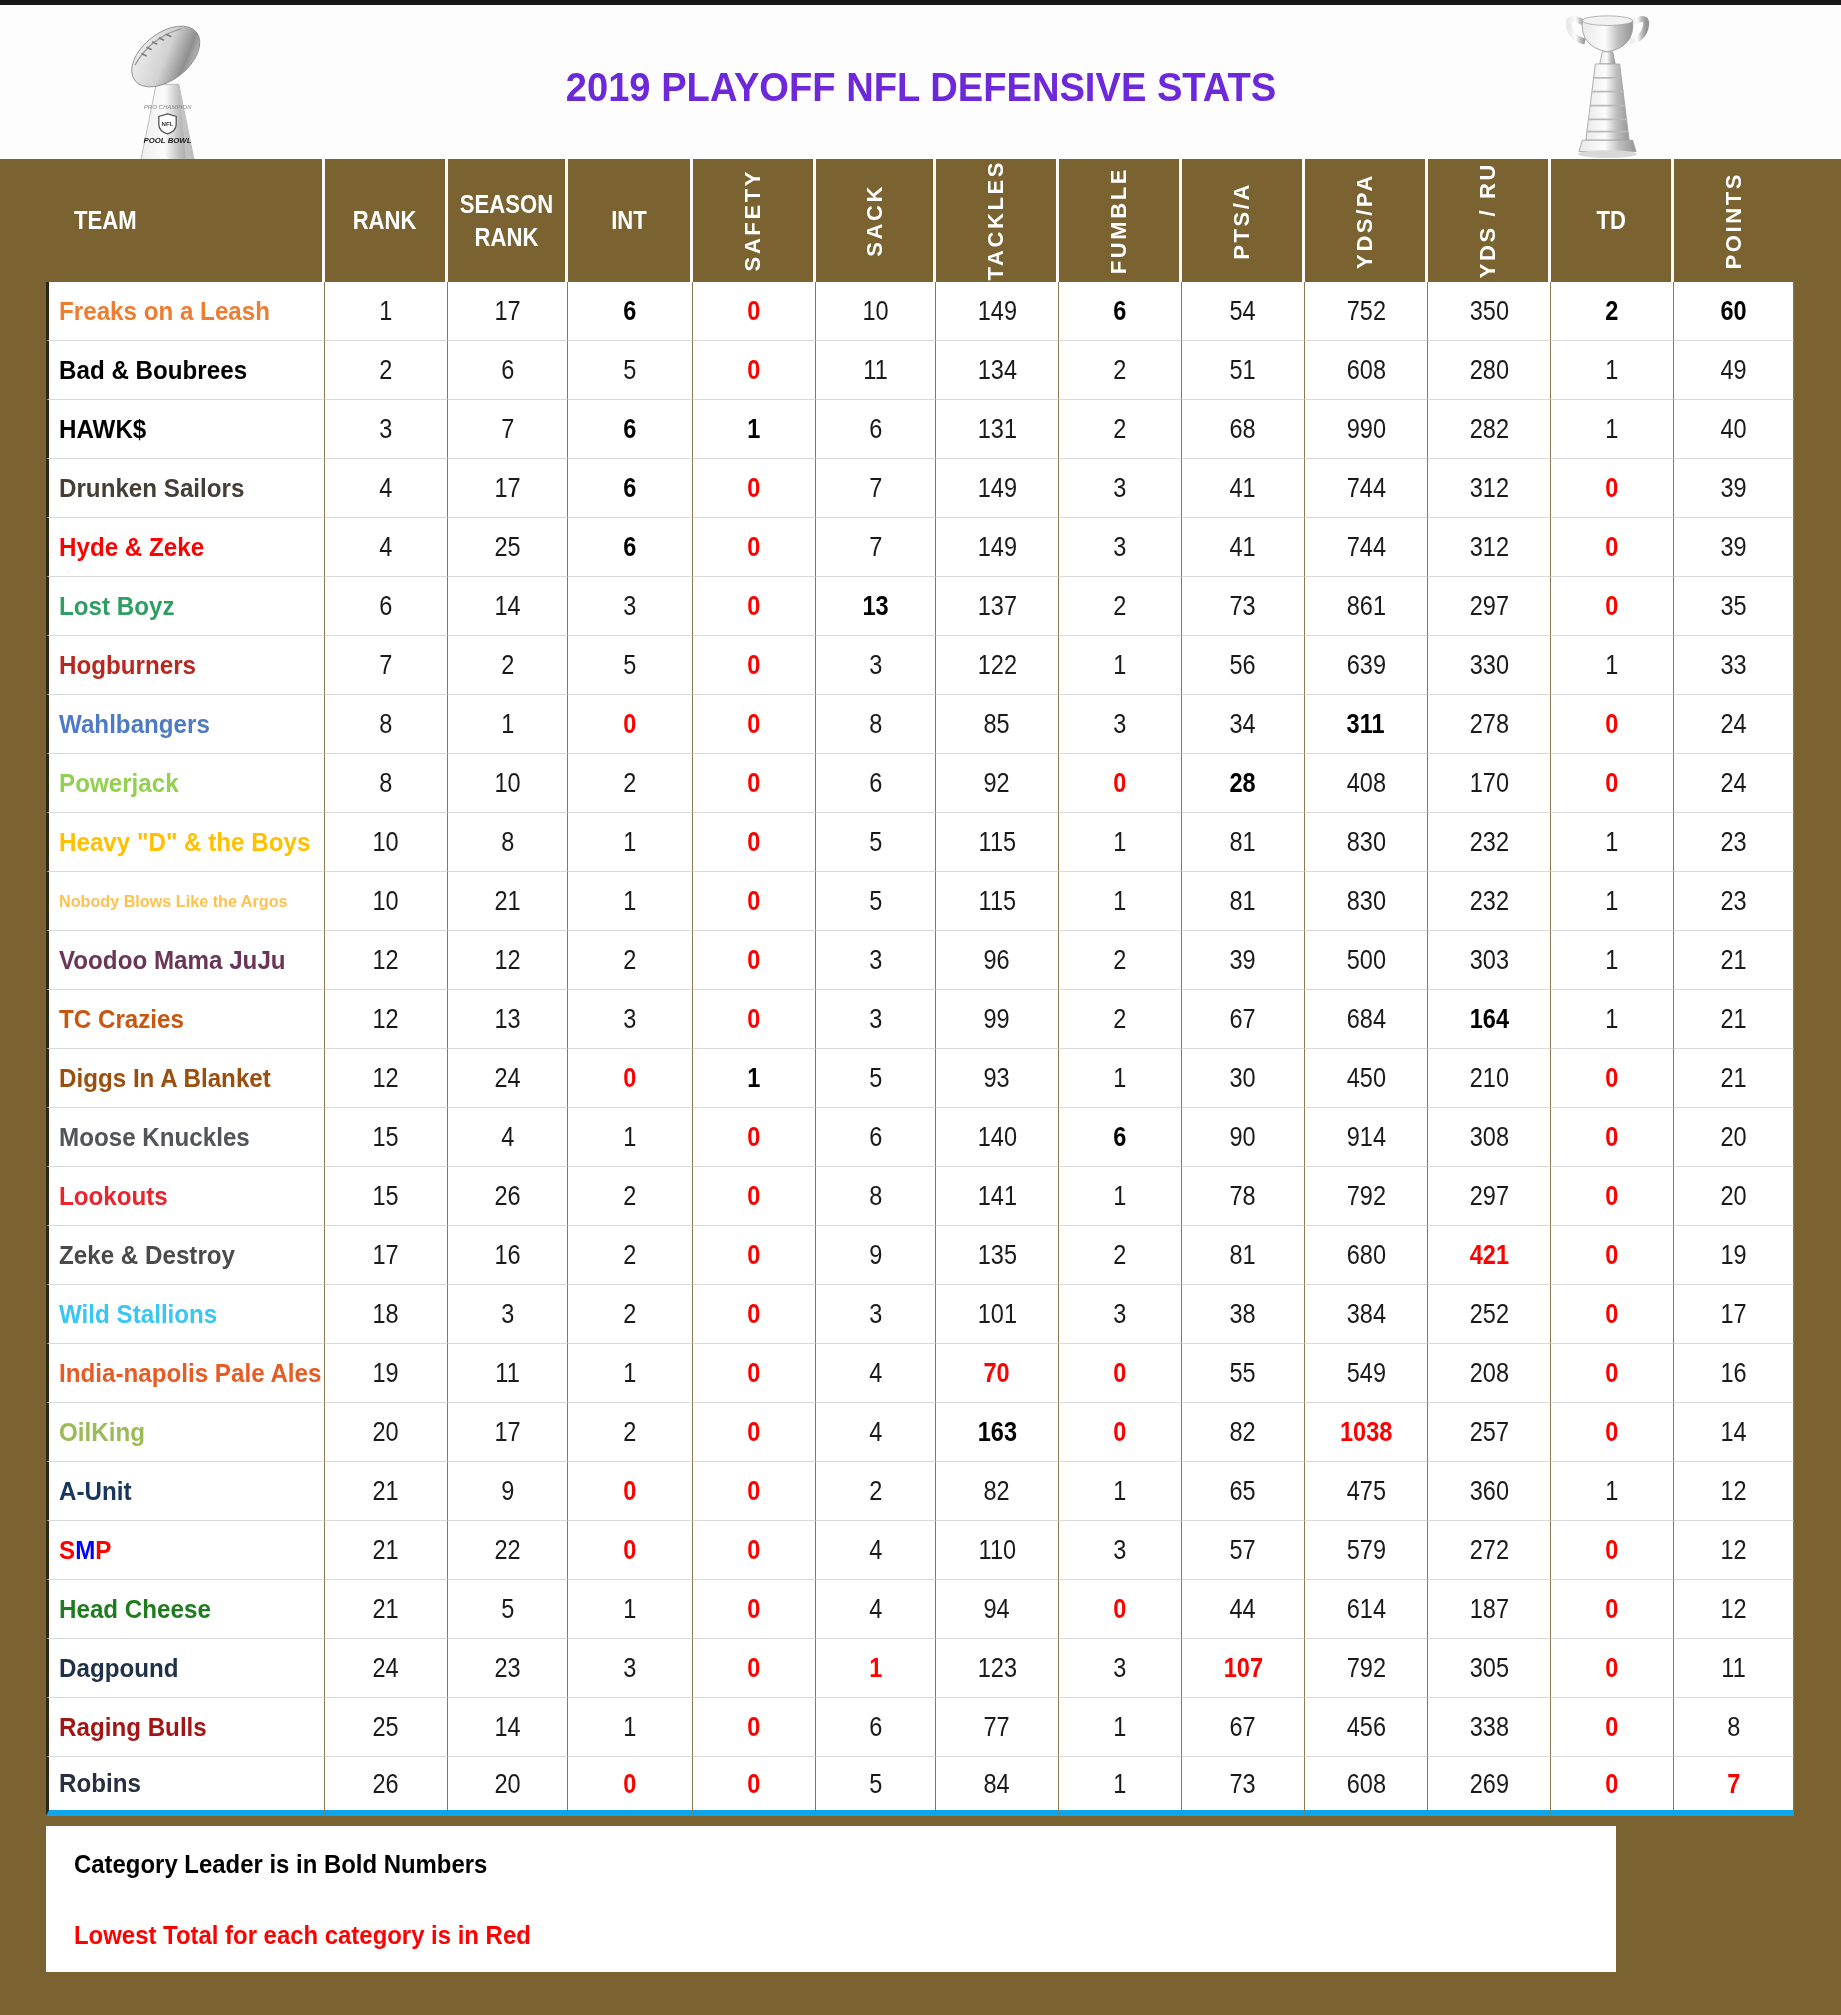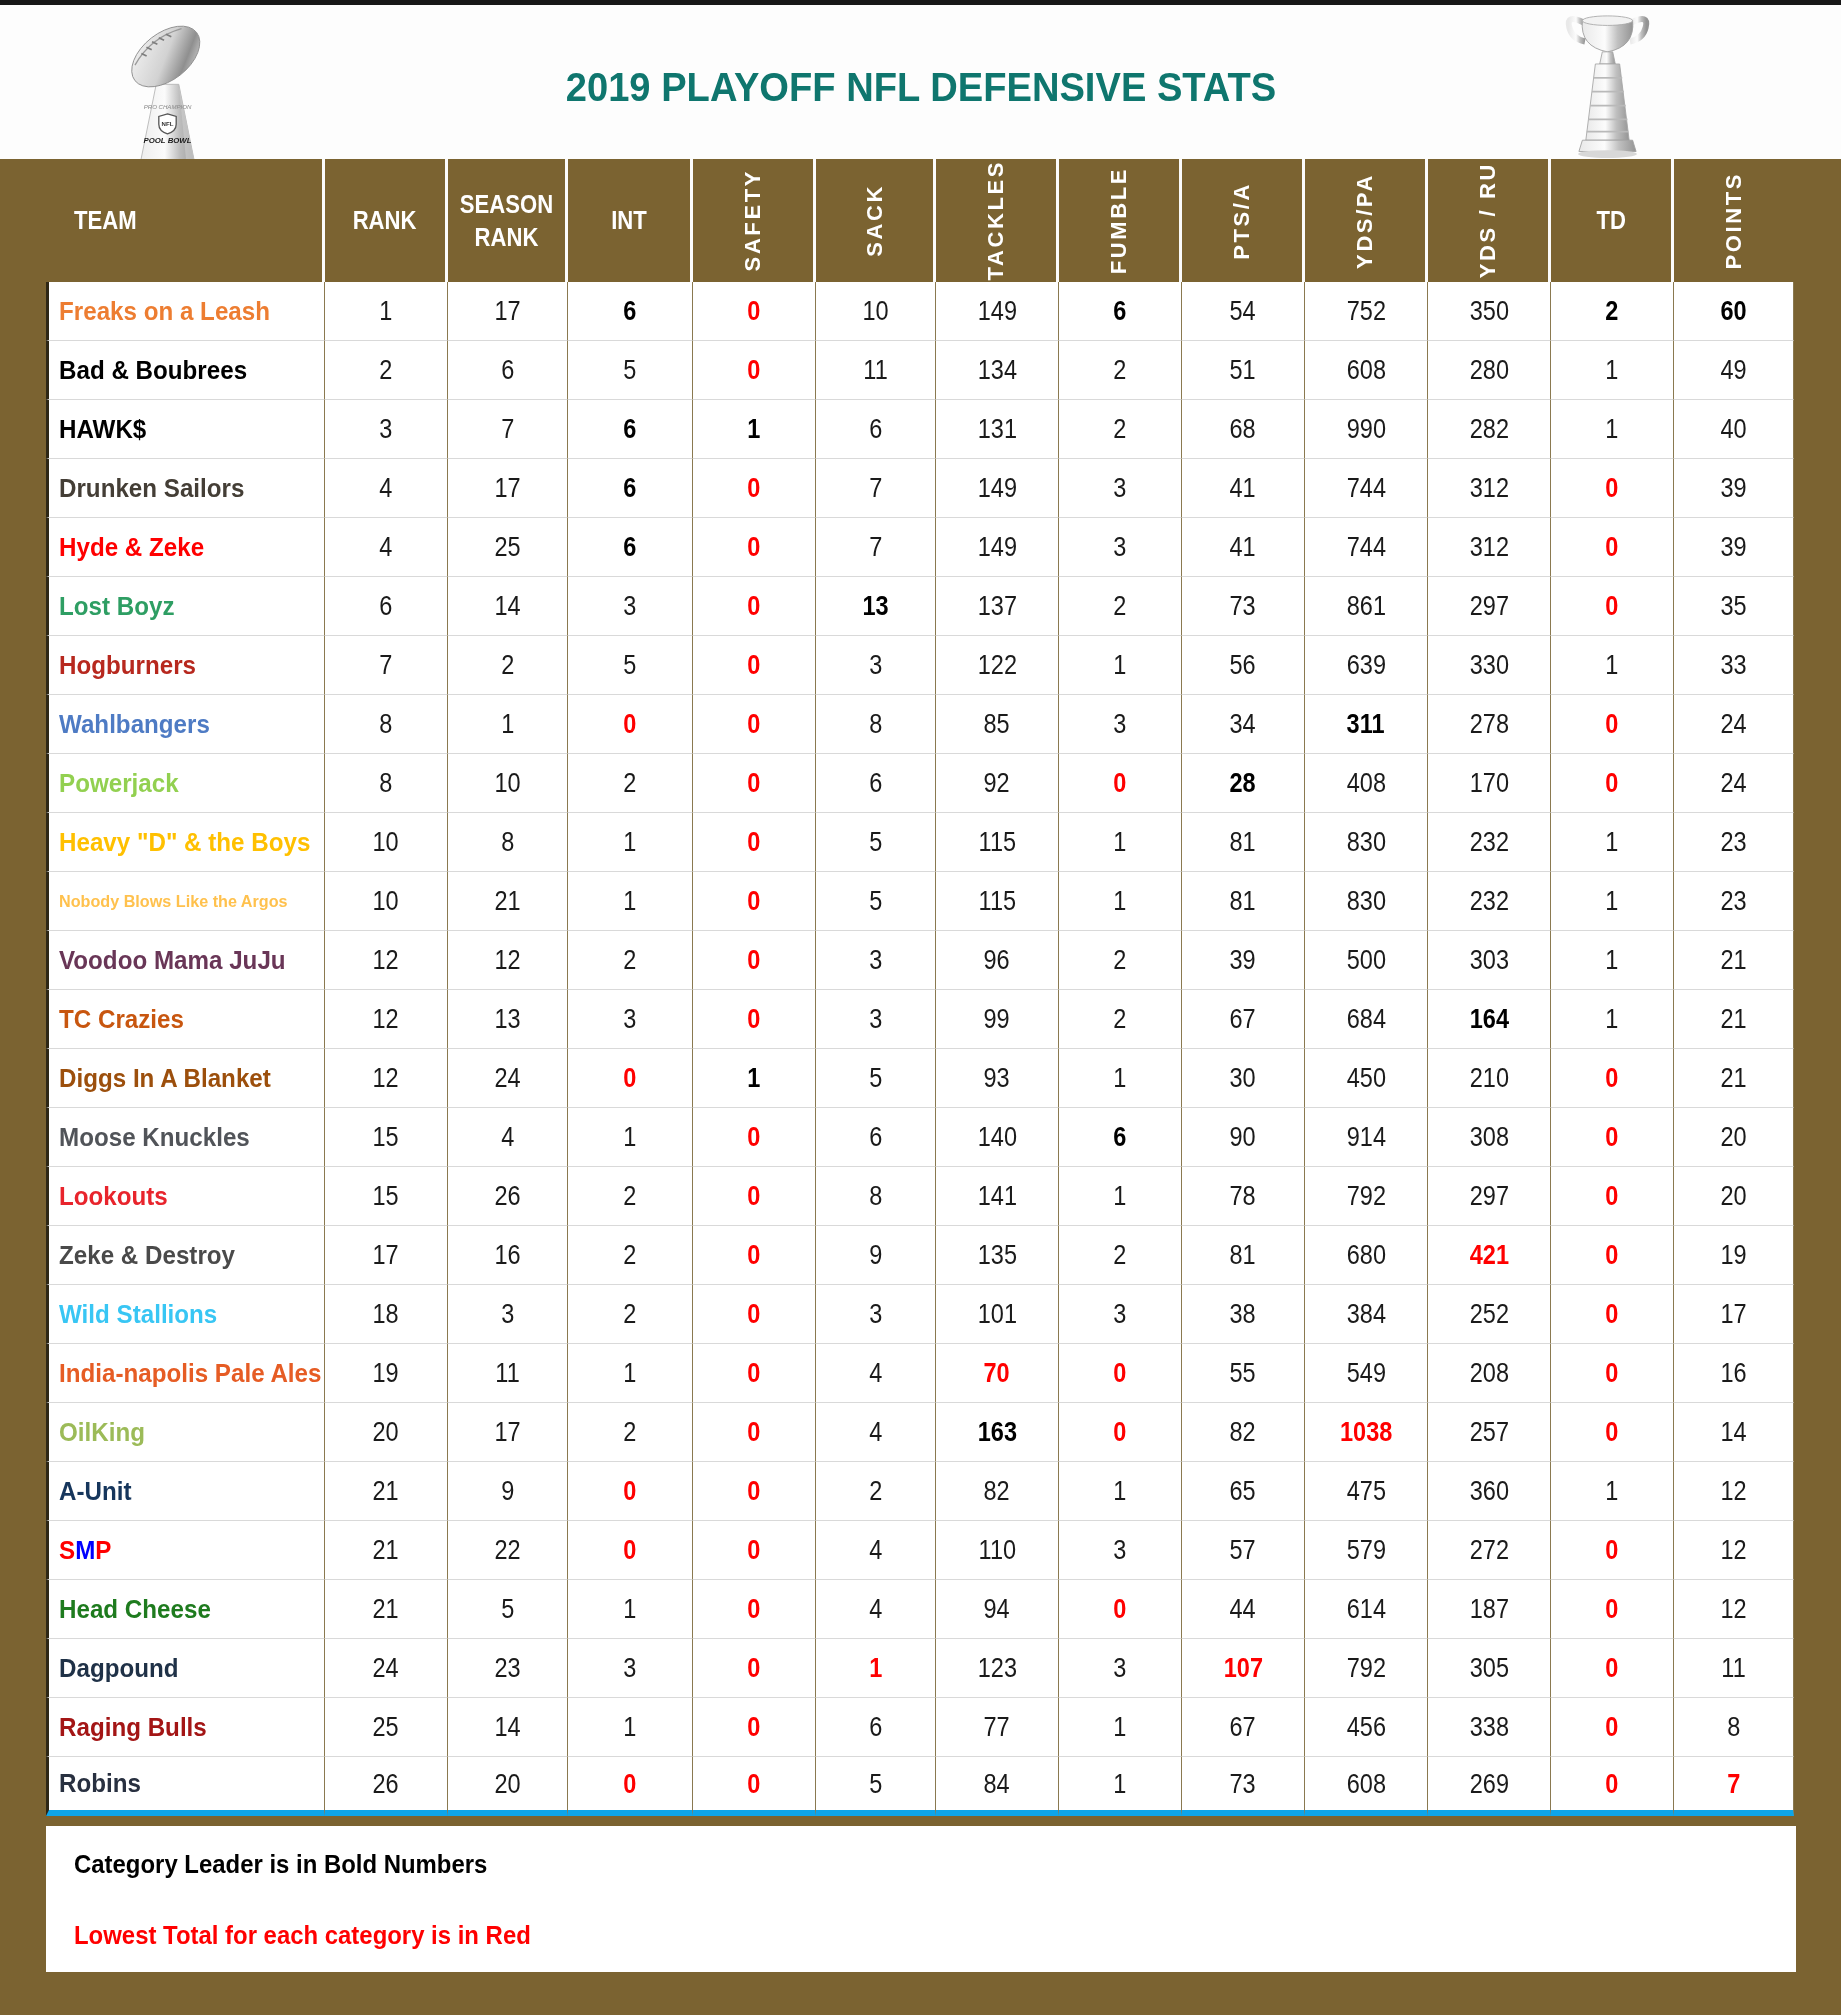--- a/index.html
+++ b/index.html
@@ -2,21 +2,21 @@
 <html style="font-size:14px"><head>
 <meta charset="utf-8">
 <style>
   html,body{margin:0;padding:0;background:#555;}
   *{box-sizing:border-box;}
   #page{position:relative;width:1842px;height:2015px;background:#7B6331;
         font-family:"Liberation Sans",sans-serif;overflow:hidden;}
   #topline{position:absolute;top:0;left:0;width:100%;height:5.2px;background:#171717;}
   #titlebar{position:absolute;top:5.2px;left:0;width:100%;height:154px;background:#FDFDFD;}
   #title{position:absolute;top:59px;left:0;width:100%;text-align:center;
-         font-size:41px;font-weight:700;color:#0f766e;letter-spacing:0px;}
+         font-size:41px;font-weight:700;color:#6d28d9;letter-spacing:0px;}
   #title span{display:inline-block;transform:scaleX(.93);}
   #trophy-left{position:absolute;left:110px;top:15px;}
   #trophy-right{position:absolute;left:1556px;top:7px;}
 
   #sheet{position:absolute;left:0;top:159px;display:grid;
          grid-template-columns:46px 279px 123px 120px 125px 123px 120px 123px 123px 123px 123px 123px 123px 120px 45px;
          grid-template-rows:123px repeat(26,59px);}
   .hc{background:#7B6331;display:flex;align-items:center;justify-content:center;overflow:hidden;}
   .hsep{border-right:3.5px solid #FBFBFB;}
   .teamh{justify-content:flex-start;padding-left:28px;}
@@ -30,21 +30,21 @@
   .td{background:#FFFFFF;border-right:1.7px solid #8A7950;border-bottom:0.9px solid #D9D9D9;
       display:flex;align-items:center;justify-content:center;overflow:hidden;}
   .teamcell{justify-content:flex-start;padding-left:10px;border-left:3.5px solid #2E2715;}
   .lastrow{border-bottom:6px solid #0ea5e9;}
   .tname{font-weight:700;font-size:26px;transform:scaleX(.93);transform-origin:left center;white-space:nowrap;}
   .tname.small{font-size:17.4px;}
   .nval{font-size:28px;color:#1A1A1A;transform:scaleX(.84);display:inline-block;}
   .nval.b{font-weight:700;color:#000000;}
   .nval.r{font-weight:700;color:#FF0000;}
 
-  #legend{position:absolute;left:46px;top:1826px;width:1750px;height:146px;background:#FFFFFF;}
+  #legend{position:absolute;left:46px;top:1826px;width:1570px;height:146px;background:#FFFFFF;}
   #legend .l1{position:absolute;left:28px;top:22.6px;font-size:26px;font-weight:700;color:#000000;}
   #legend .l2{position:absolute;left:28px;top:94px;font-size:26px;font-weight:700;color:#FF0000;text-decoration:underline;}
   #legend span{display:inline-block;transform:scaleX(.92);transform-origin:left center;}
 </style>
 </head>
 <body>
 
 <div id="page">
   <div id="topline"></div>
 

